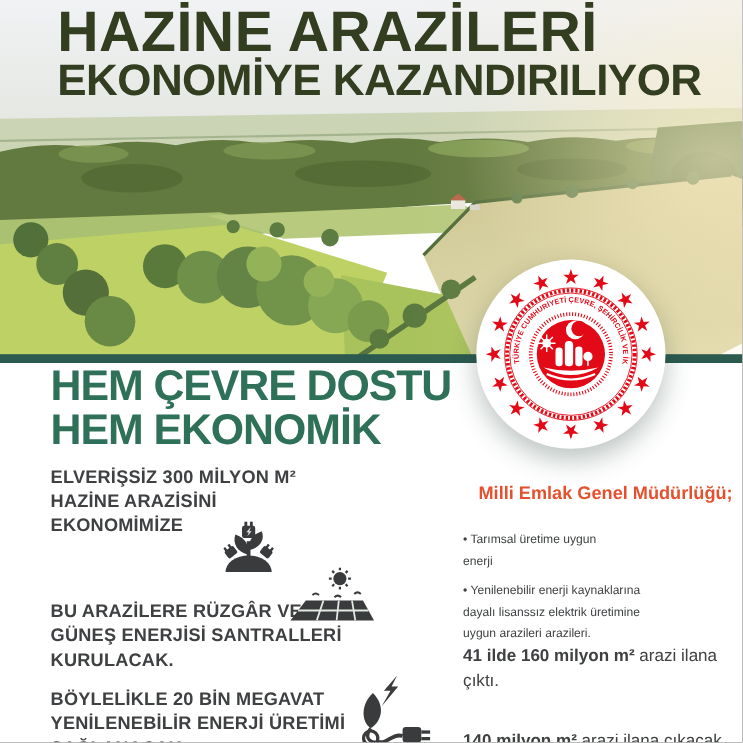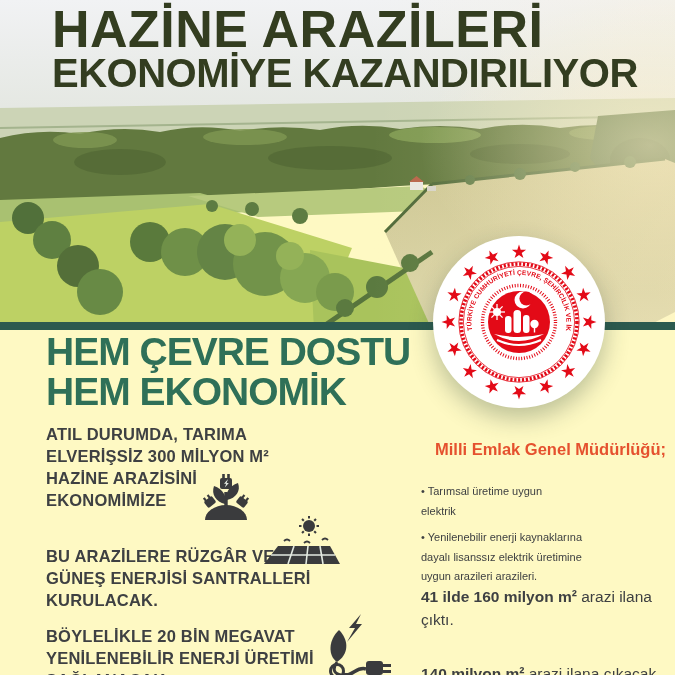--- a/index.html
+++ b/index.html
@@ -1,18 +1,18 @@
 <!DOCTYPE html>
 <html><head>
 <meta charset="utf-8">
 <style>
   html,body{margin:0;padding:0;background:#888;}
   .poster{
     position:relative;width:675px;height:675px;overflow:hidden;
-    background:#fef9c3;font-family:"Liberation Sans",sans-serif;
+    background:#ffffff;font-family:"Liberation Sans",sans-serif;
     -webkit-font-smoothing:antialiased;
   }
   
   .photo{position:absolute;left:0;top:0;width:675px;height:330px;display:block;}
   
   .title{position:absolute;left:52px;top:4px;color:#333d20;}
   .t1{font-size:52px;font-weight:700;letter-spacing:.5px;line-height:50px;white-space:nowrap;}
   .t2{font-size:40px;font-weight:700;letter-spacing:-.5px;line-height:38px;white-space:nowrap;}
   
   .strip{position:absolute;left:0;top:322px;width:675px;height:8px;background:#2c5a4f;}
@@ -135,21 +135,20 @@
 
   <div class="strip"></div>
 
   <div class="lower">
     <div class="sec-heading">
       <div>HEM ÇEVRE DOSTU</div>
       <div>HEM EKONOMİK</div>
     </div>
 
     <div class="para p1">
-      <div>ATIL DURUMDA, TARIMA</div>
       <div>ELVERİŞSİZ 300 MİLYON M²</div>
       <div>HAZİNE ARAZİSİNİ</div>
       <div>EKONOMİMİZE</div>
     </div>
 
     <div class="para p2">
       <div>BU ARAZİLERE RÜZGÂR VE</div>
       <div>GÜNEŞ ENERJİSİ SANTRALLERİ</div>
       <div>KURULACAK.</div>
     </div>
@@ -158,21 +157,21 @@
       <div>BÖYLELİKLE 20 BİN MEGAVAT</div>
       <div>YENİLENEBİLİR ENERJİ ÜRETİMİ</div>
       <div>SAĞLANACAK.</div>
     </div>
 
     <div class="orange-heading">Milli Emlak Genel Müdürlüğü;</div>
 
     <div class="bullets">
       <div class="bullet b1">
         <div>• Tarımsal üretime uygun</div>
-        <div>elektrik</div>
+        <div>enerji</div>
       </div>
       <div class="bullet b2">
         <div>• Yenilenebilir enerji kaynaklarına</div>
         <div>dayalı lisanssız elektrik üretimine</div>
         <div>uygun arazileri arazileri.</div>
       </div>
     </div>
 
     <div class="stat s1"><strong>41 ilde 160 milyon m²</strong><span> arazi ilana çıktı.</span></div>
 

